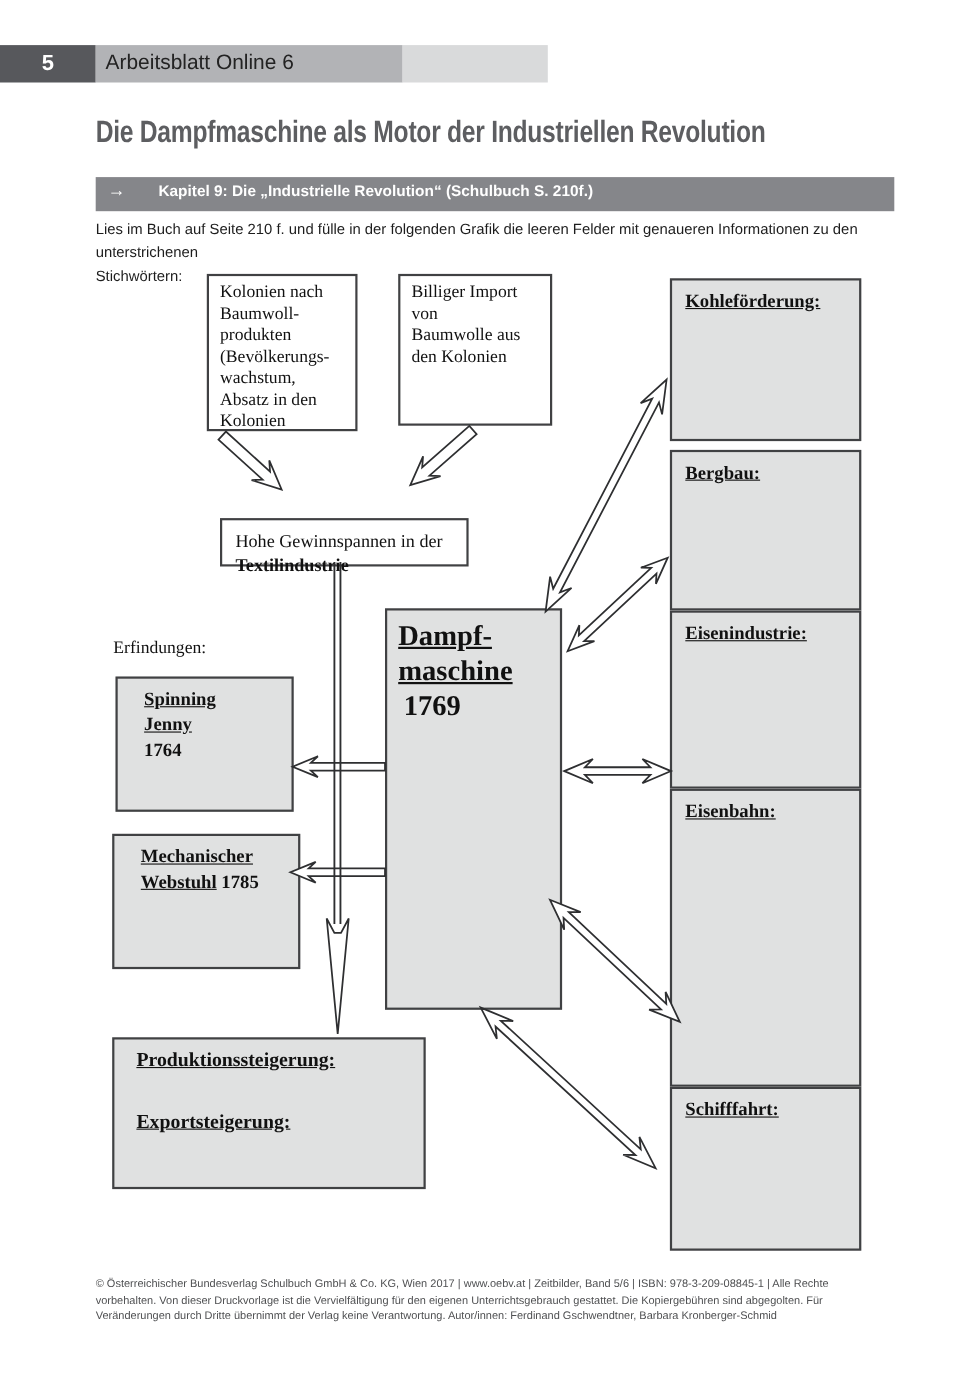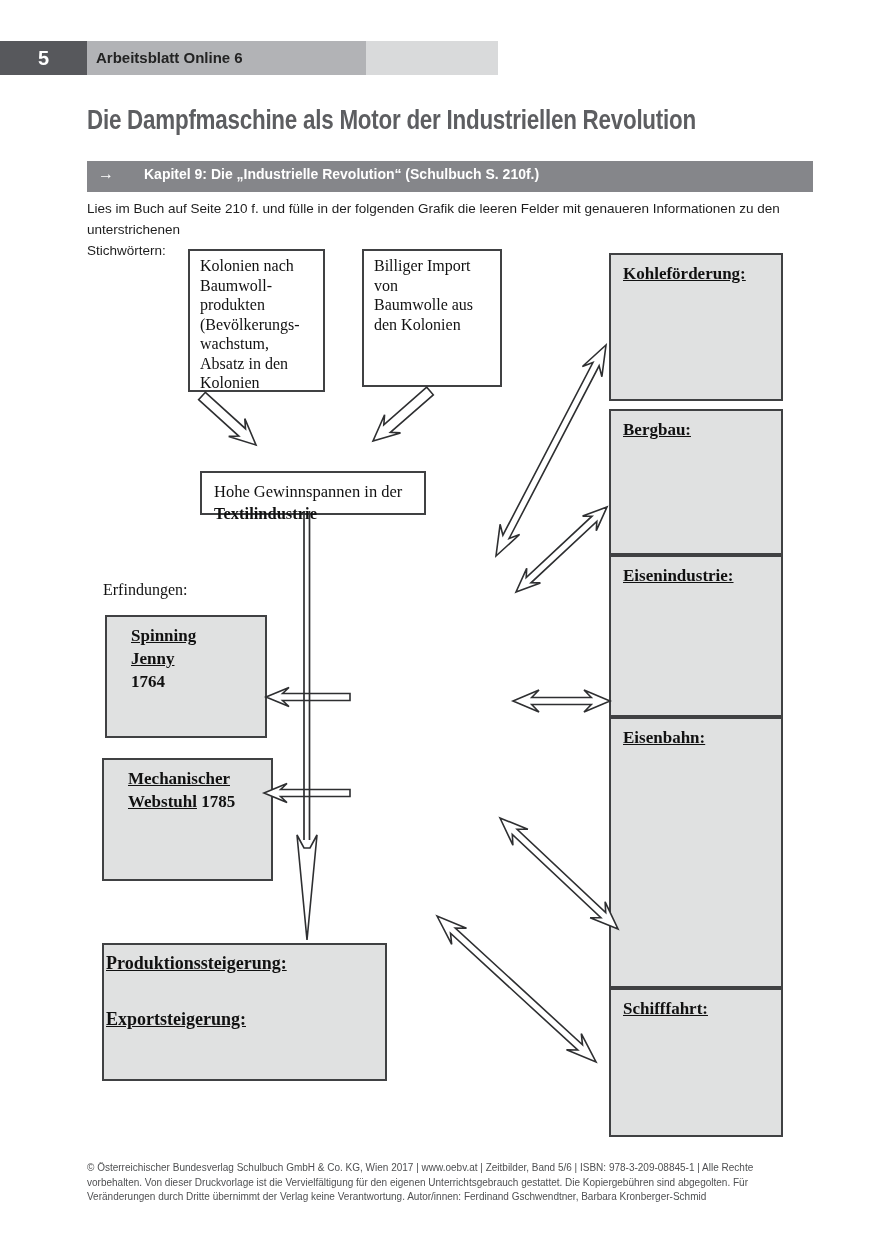--- a/index.html
+++ b/index.html
@@ -4,42 +4,42 @@
 <title>Arbeitsblatt</title>
 <style>
   html,body{margin:0;padding:0;background:#fff;}
   .page{position:relative;width:890px;height:1248px;background:#fff;
         font-family:"Liberation Sans",sans-serif;overflow:hidden;}
   .abs{position:absolute;}
 
   
   .hdr-dark{background:var(--c-header_dark,#57585c);color:#fff;font-weight:bold;
             font-size:20px;text-align:center;line-height:34px;}
-  .hdr-mid{background:var(--c-header_mid,#b2b3b6);color:#232323;font-weight:bold;
-           font-size:15px;line-height:34px;padding-left:9px;box-sizing:border-box;}
+  .hdr-mid{background:var(--c-header_mid,#b2b3b6);color:#232323;font-weight:normal;
+           font-size:19px;line-height:34px;padding-left:9px;box-sizing:border-box;}
   .hdr-light{background:var(--c-header_light,#d9dadb);}
   .title{font-size:28px;font-weight:bold;color:var(--c-title_text,#5d5e61);
          white-space:nowrap;transform:scaleX(.8);transform-origin:left top;
          letter-spacing:-.3px;margin:0;}
   .banner{background:var(--c-banner,#85868a);color:#fff;font-weight:bold;
           font-size:14px;line-height:25px;box-sizing:border-box;white-space:nowrap;}
   .banner-arrow{font-size:16px;margin:0 30px 0 11px;}
   .instr{font-size:13.5px;color:#1d1d1d;line-height:21px;}
 
   
   .serif{font-family:"Liberation Serif","DejaVu Serif",serif;}
   .wbox{background:#fff;border:2px solid var(--c-box_border,#404143);box-sizing:border-box;}
   .gbox{background:var(--c-box_fill,#e0e1e1);border:2px solid var(--c-box_border,#404143);box-sizing:border-box;}
   .u{text-decoration:underline;}
   .b{font-weight:bold;}
   .demand{font-size:16px;line-height:19.5px;padding:5px 10px;color:#111;}
   .profit{font-size:16.5px;line-height:22px;padding:8px 12px;color:#111;}
   .steam{font-size:26px;line-height:32px;padding:7px 10px;font-weight:bold;color:#111;}
   .invbox{font-size:17px;line-height:23px;padding:7px 24px;font-weight:bold;color:#111;}
-  .prodbox{font-size:18px;padding:8px 2px;font-weight:bold;color:#111;}
+  .prodbox{font-size:18px;padding:8px 20px;font-weight:bold;color:#111;}
   .fieldbox{font-size:17px;padding:9px 12px;font-weight:bold;color:#111;}
   .inv-label{font-size:16px;color:#111;}
 
   
   .overlay{left:0;top:0;pointer-events:none;}
   .arrow{fill:#fff;stroke:#2e2f31;stroke-width:1.6;stroke-linejoin:miter;}
   .vline{stroke:#2e2f31;stroke-width:1.7;fill:none;}
 
   .footer{font-size:10px;line-height:14.6px;color:var(--c-footer_text,#4f5052);}
 </style>
@@ -84,20 +84,25 @@
     <div>den Kolonien</div>
   </div>
 
   <div class="abs wbox serif profit" style="left:200px;top:447px;width:226px;height:44px;margin-top:24px;">
     <div>Hohe Gewinnspannen in der</div>
     <div class="b">Textilindustrie</div>
   </div>
 
   <div class="abs serif inv-label" style="left:103px;top:581px;">Erfindungen:</div>
 
+  <div class="abs gbox serif steam" style="left:350px;top:553px;width:161px;height:365px;">
+    <div class="u">Dampf-</div>
+    <div class="u">maschine</div>
+    <div style="margin-left:5px;">1769</div>
+  </div>
 
   <div class="abs gbox serif invbox" style="left:105px;top:615px;width:162px;height:123px;">
     <div><span class="u">Spinning Jenny</span></div>
     <div>1764</div>
   </div>
 
   <div class="abs gbox serif invbox" style="left:102px;top:758px;width:171px;height:123px;">
     <div><span class="u">Mechanischer</span></div>
     <div><span class="u">Webstuhl</span> <span>1785</span></div>
   </div>

